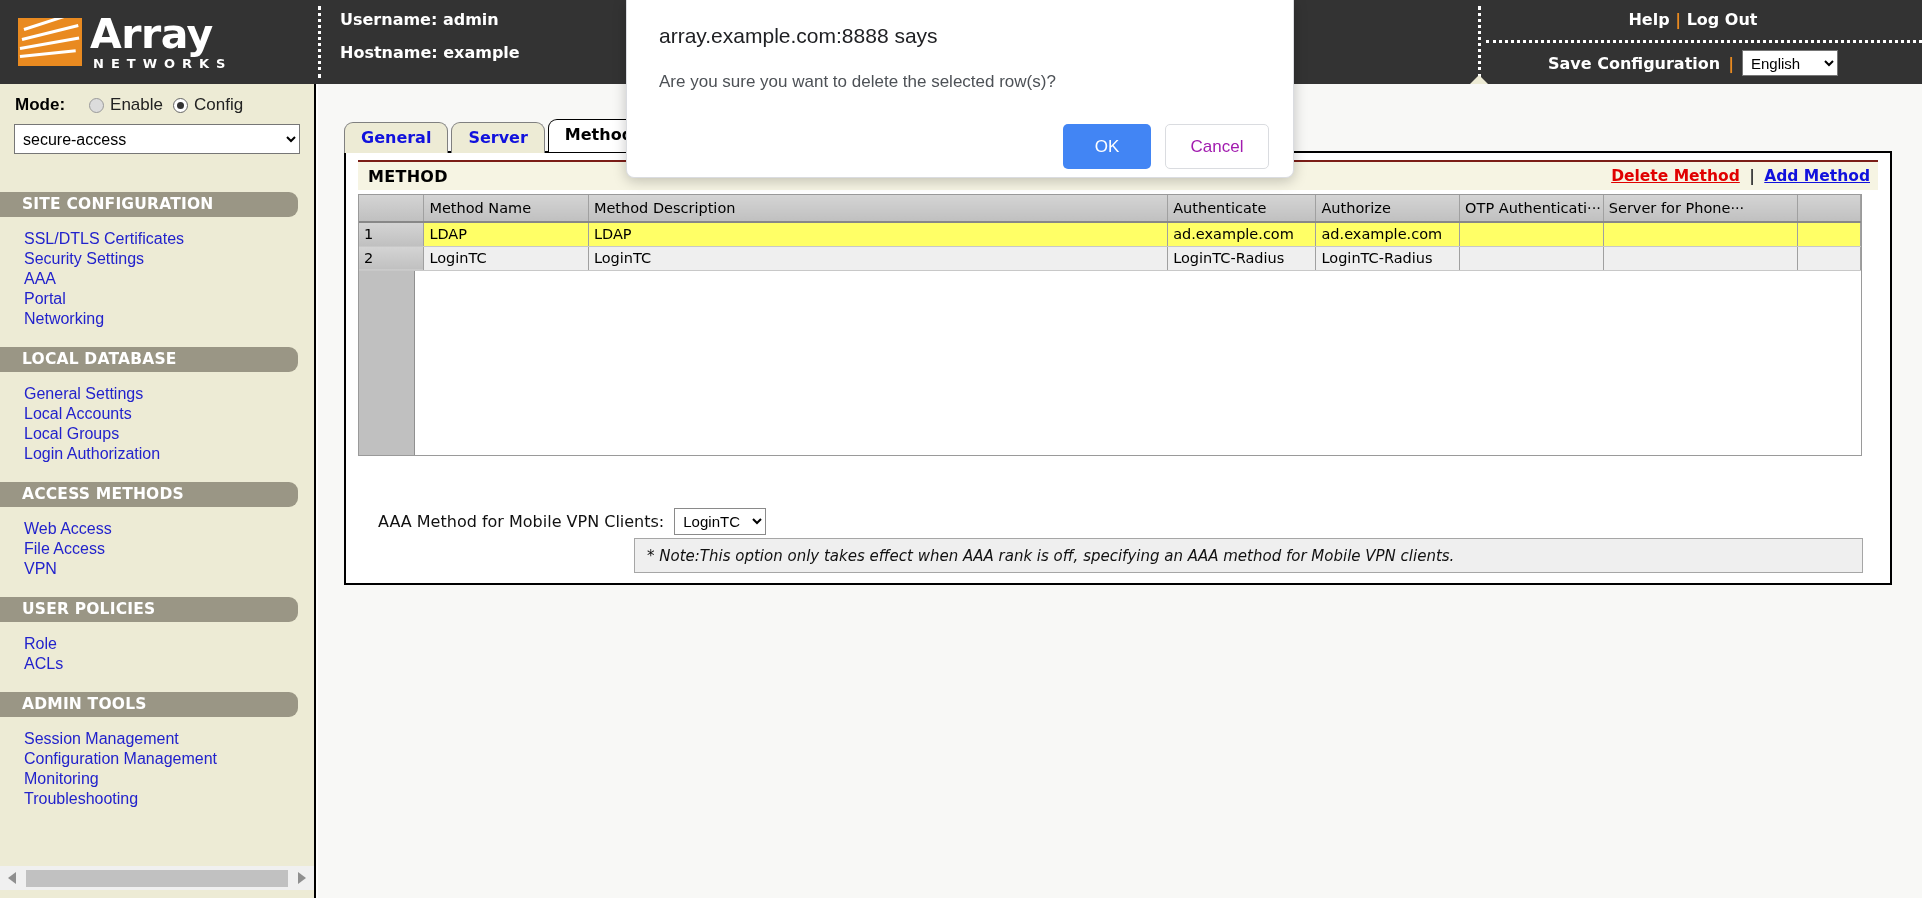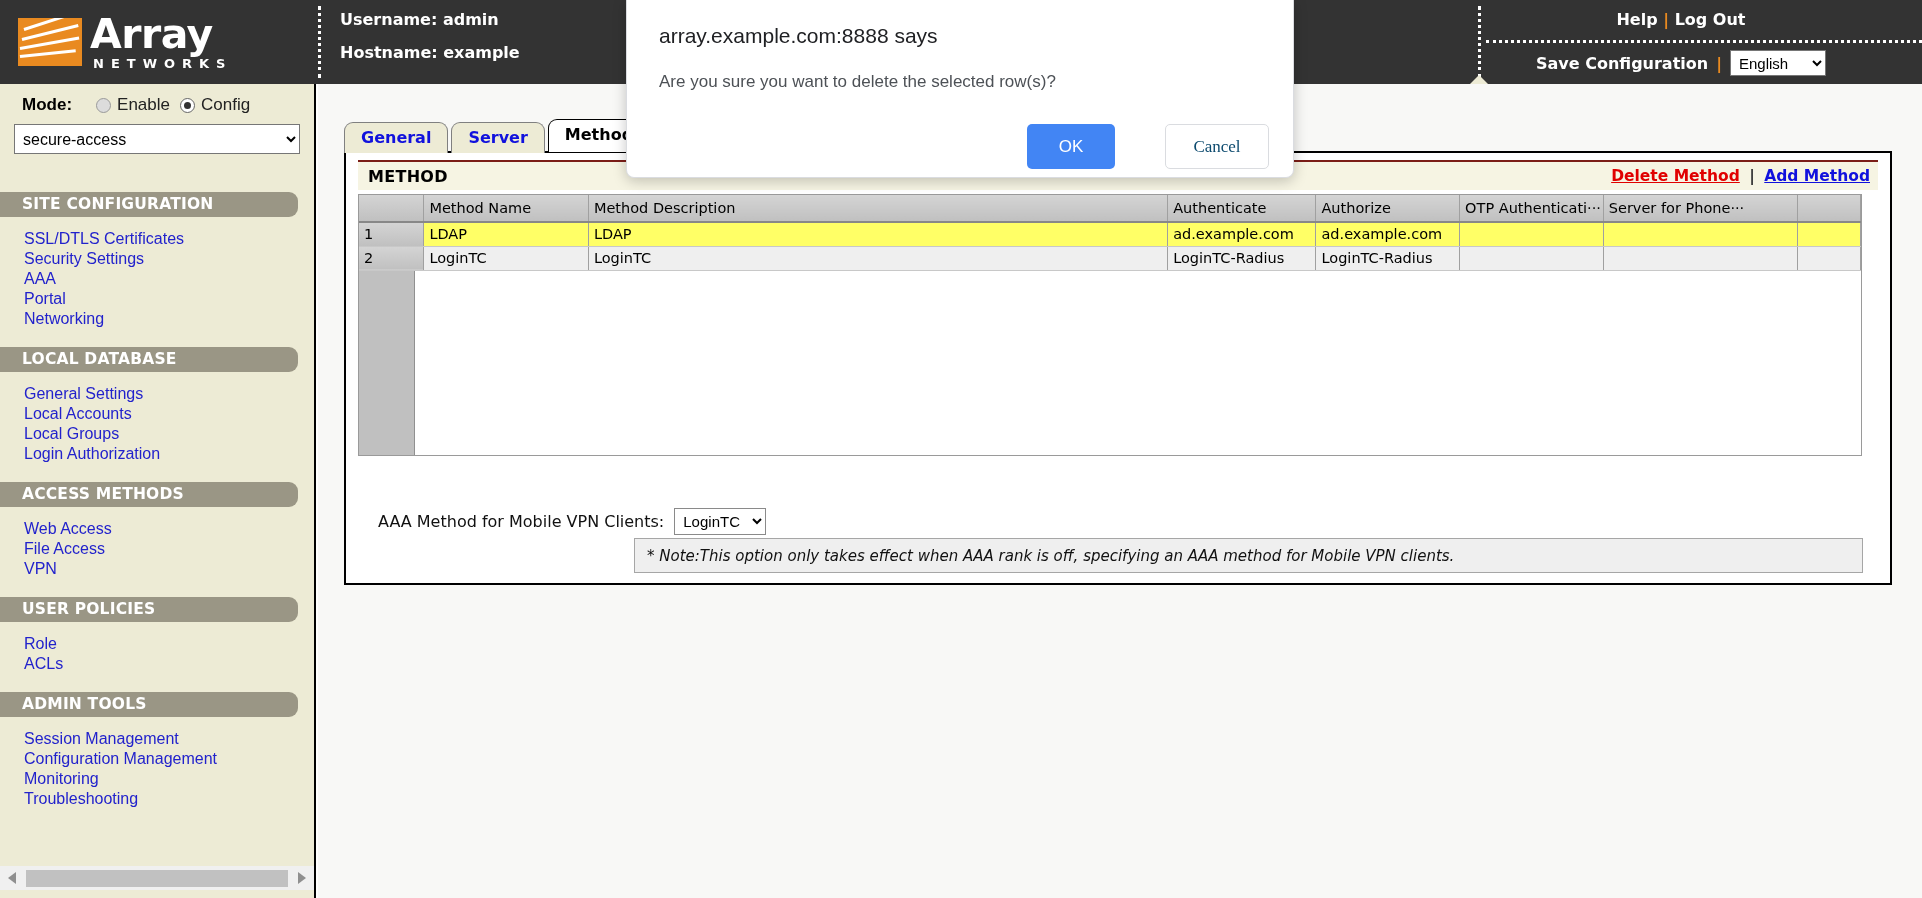--- a/index.html
+++ b/index.html
@@ -49,21 +49,21 @@
   }
 
   #user-info {
     position: absolute; left: 340px; top: 10px;
     color: #ffffff; font-size: 16px; font-weight: bold;
     font-family: "DejaVu Sans", sans-serif;
   }
   #user-info div { margin-bottom: 14px; }
 
   #right-links {
-    position: absolute; right: 16px; top: 0; width: 440px; height: 84px;
+    position: absolute; right: 4px; top: 0; width: 440px; height: 84px;
   }
   #help-row {
     position: absolute; top: 10px; left: 0; width: 430px;
     text-align: center; font-size: 16px; font-weight: bold;
     font-family: "DejaVu Sans", sans-serif;
   }
   #save-row {
     position: absolute; top: 50px; left: 0; width: 430px;
     text-align: center; font-size: 16px; font-weight: bold;
     font-family: "DejaVu Sans", sans-serif;
@@ -85,21 +85,21 @@
   }
 
   
   #sidebar {
     position: absolute; left: 0; top: 84px; width: 316px; height: 814px;
     background: #EDEBD5;
     border-right: 2px solid #000000;
   }
   #mode-row {
     height: 30px; display: flex; align-items: center;
-    padding-left: 22px; gap: 10px; font-size: 17px;
+    padding-left: 15px; gap: 10px; font-size: 17px;
     margin-top: 6px;
   }
   #mode-row .mode-label { font-weight: bold; color: #000; font-size: 17px; margin-right: 14px;}
   .radio-wrap { display: flex; align-items: center; gap: 6px; font-size: 17px; color:#222; }
   .radio {
     width: 15px; height: 15px; border-radius: 50%;
     border: 1px solid #9a9a9a; background: #dcdcdc; display: inline-block;
     position: relative;
   }
   .radio.on { background: #ffffff; border: 1px solid #666; }
@@ -259,24 +259,23 @@
   #modal-buttons {
     position: absolute; right: 24px; top: 124px;
     display: flex; gap: 14px;
   }
   #ok-btn {
     background: #4285F4; color: #ffffff; border: none; border-radius: 5px;
     min-width: 88px; height: 45px; font-size: 17px; cursor: pointer;
     font-family: "Liberation Sans", sans-serif;
   }
   #cancel-btn {
-    background: #ffffff; color: #0c4a6e; border: 1px solid #dadce0; border-radius: 5px;
+    background: #ffffff; color: #a21caf; border: 1px solid #dadce0; border-radius: 5px;
     min-width: 104px; height: 45px; font-size: 17px; cursor: pointer;
-    font-family: Liberation Serif, serif;
-    margin-left: 36px;
+    font-family: Liberation Sans, sans-serif;
   }
 </style>
 </head>
 <body>
 
 <div id="topbar">
 
   <div id="logo-block">
     <div class="logo-mark">
       <div class="streak" style="left:6px;top:10px;width:54px;transform:rotate(-18deg);"></div>

